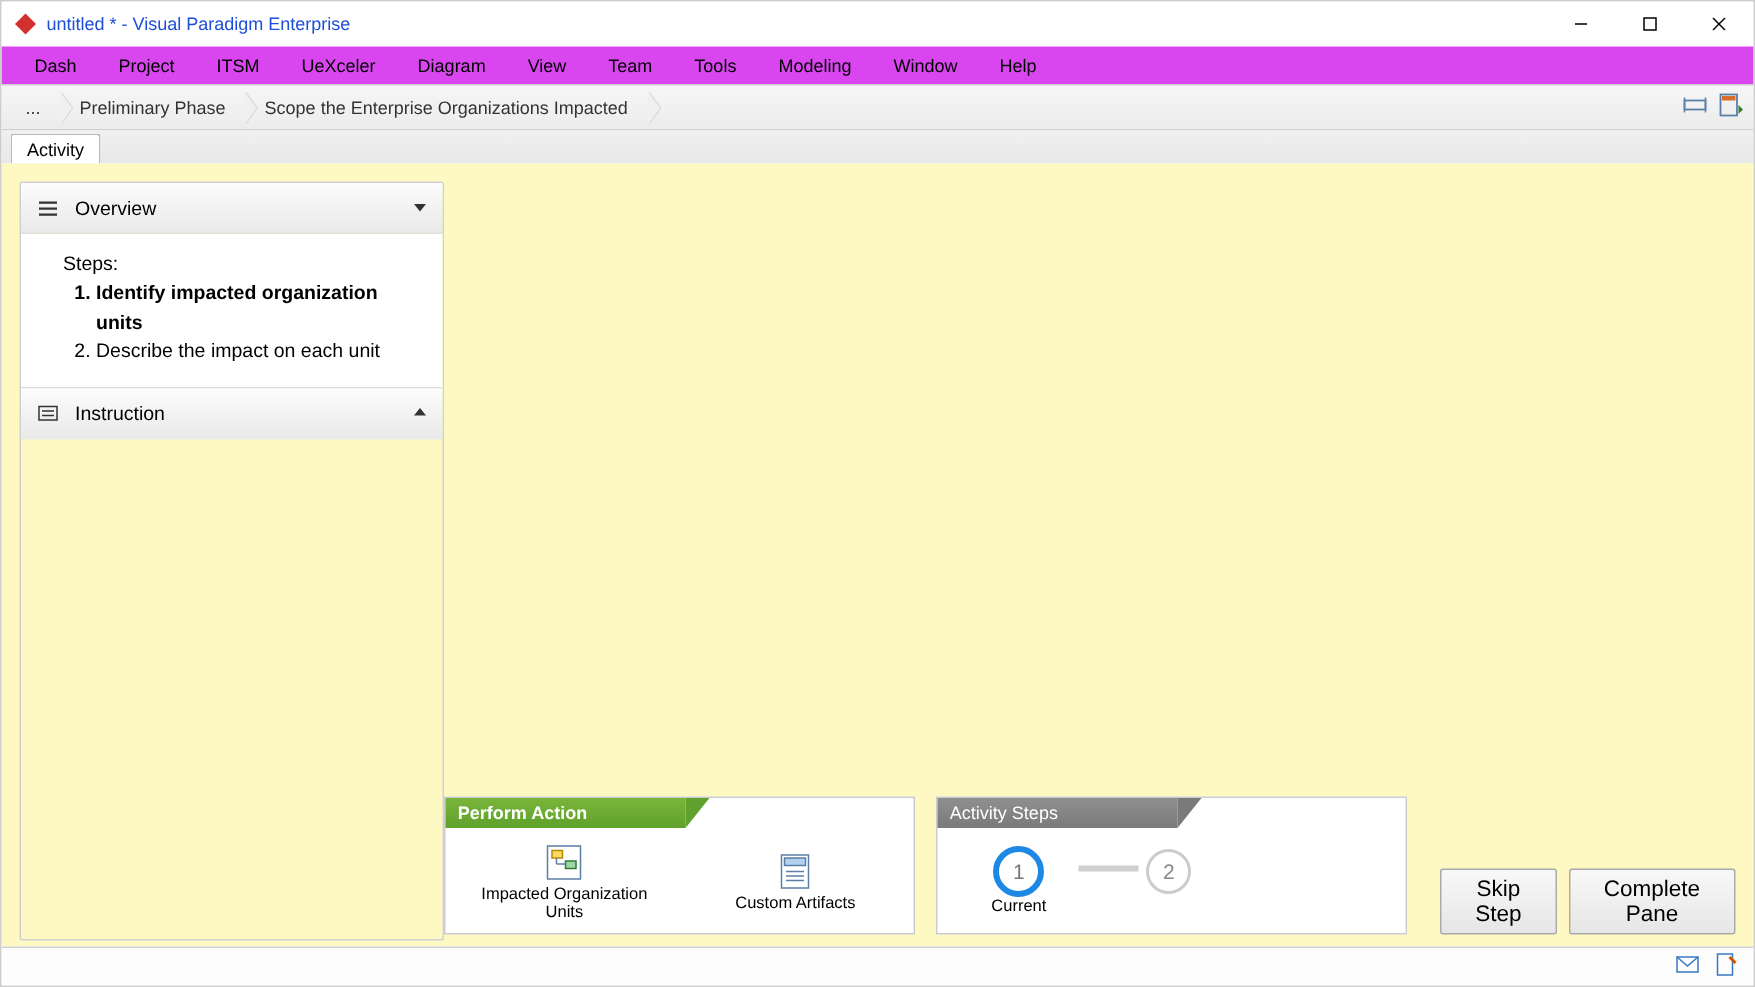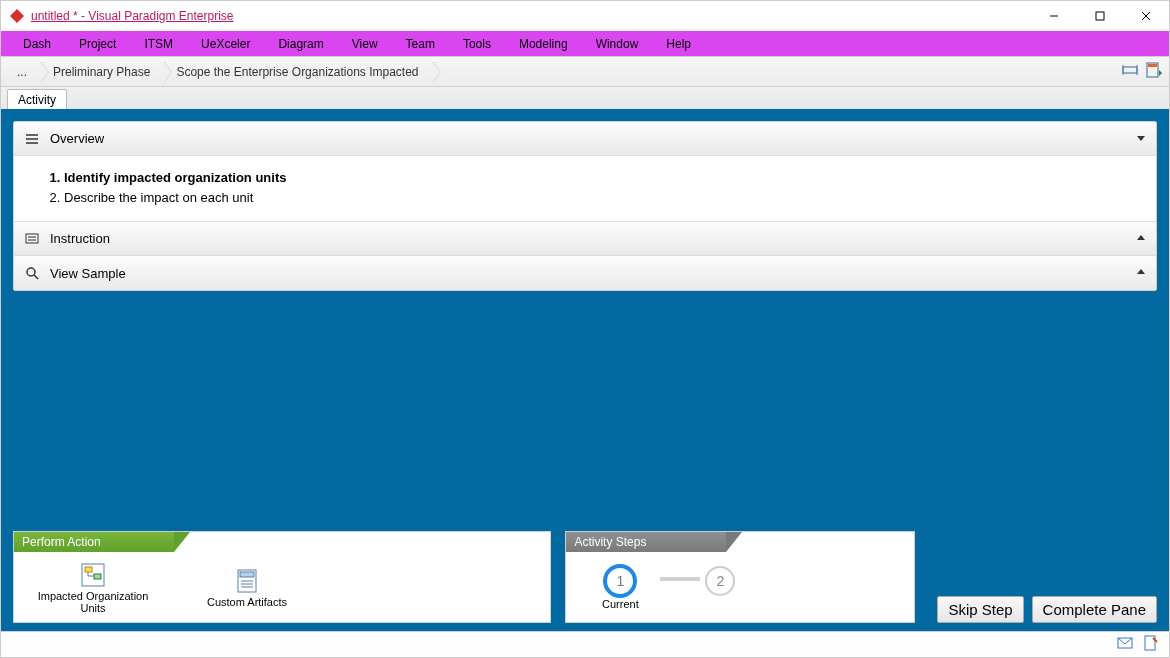--- a/index.html
+++ b/index.html
@@ -1,21 +1,21 @@
 <!DOCTYPE html>
 <html><head>
 <meta charset="utf-8">
 <style>
   * { box-sizing: border-box; margin: 0; padding: 0; font-family: "Segoe UI", Tahoma, sans-serif; }
   body { width: 1170px; height: 658px; background: #fff; color: #000; font-size: 12px; overflow: hidden; display: flex; flex-direction: column; border: 1px solid #ccc; }
   
   
   .titlebar { display: flex; align-items: center; height: 30px; padding-left: 8px; background: #fff; }
   .titlebar .app-icon { width: 16px; height: 16px; margin-right: 6px; }
-  .titlebar .title { font-size: 12px; color: #be185d; text-decoration: underline; }
+  .titlebar .title { font-size: 12px; color: #1d4ed8; }
   .titlebar .win-controls { margin-left: auto; display: flex; }
   .titlebar .win-controls div { width: 46px; height: 30px; display: flex; align-items: center; justify-content: center; }
 
   
   .menubar { display: flex; gap: 0; padding: 0 8px; height: 26px; align-items: center; border-bottom: 1px solid #d0d0d0; background: #d946ef; }
   .menubar .menu-item { padding: 4px 14px; font-size: 12px; cursor: default; }
 
   
   .crumb-row { display: flex; align-items: center; height: 30px; background: linear-gradient(#f6f6f6,#ececec); border-bottom: 1px solid #d0d0d0; padding-left: 6px; padding-right:6px; }
   .crumb { display: flex; align-items: center; }
@@ -23,38 +23,38 @@
   .crumb-seg::after { content:""; position:absolute; right:-6px; top:0; width:0; height:0; border-top:11px solid transparent; border-bottom:11px solid transparent; border-left:8px solid #d9d9d9; }
   .crumb-seg::before { content:""; position:absolute; right:-5px; top:0; width:0; height:0; border-top:11px solid transparent; border-bottom:11px solid transparent; border-left:8px solid #f0f0f0; z-index:1; }
   .crumb-icons { margin-left:auto; display:flex; gap:6px; }
   .crumb-icons svg { width:18px; height:18px; }
 
   
   .tab-row { display:flex; align-items:flex-end; height:22px; background: linear-gradient(#f0f0f0,#e8e8e8); padding-left:6px; }
   .tab { background:#fff; border:1px solid #bbb; border-bottom:none; padding:2px 10px; font-size:12px; height:20px; display:flex; align-items:center; border-top-left-radius:2px; border-top-right-radius:2px; }
 
   
-  .main { flex:1; background:#0369a1; padding:12px 12px 4px 12px; display:flex; flex-direction:column; }
+  .main { flex:1; background:#fef9c3; padding:12px 12px 4px 12px; display:flex; }
   .accordion { border:1px solid #d0d0d0; border-radius:2px; }
   .acc-header { display:flex; align-items:center; height:34px; padding:0 10px; background:linear-gradient(#fcfcfc,#e9e9e9); border-bottom:1px solid #ddd; cursor:default; }
   .acc-header:last-child { border-bottom:none; }
   .acc-header .acc-icon { width:16px; display:flex; justify-content:center; margin-right:10px; }
   .acc-header .acc-title { font-size:13px; }
   .acc-header .chevron { margin-left:auto; }
   .acc-body { background:#fff; padding:12px 28px 14px 28px; font-size:13px; border-bottom:1px solid #ddd; }
   .acc-body .steps-label { margin-bottom:2px; }
   .acc-body ol { padding-left: 22px; }
   .acc-body li { line-height: 1.5; }
   .acc-body li.bold { font-weight:bold; }
 
   
   .bottom { display:flex; gap:14px; margin-top:auto; padding-bottom:4px; }
   .panel { border:1px solid #ccc; background:#fff; display:flex; flex-direction:column; }
   .panel .panel-head { position:relative; height:20px; color:#fff; font-size:12px; display:flex; align-items:center; padding-left:8px; }
-  .head-green { background: linear-gradient(#7ab53a,#5fa12c); width:160px; }
+  .head-green { background: linear-gradient(#7ab53a,#5fa12c); width:160px;font-weight:bold; }
   .head-green::after { content:""; position:absolute; right:-16px; top:0; border-top:0 solid transparent; border-bottom:20px solid transparent; border-left:16px solid #5fa12c; }
   .head-gray { background: linear-gradient(#8f8f8f,#7a7a7a); width:160px; }
   .head-gray::after { content:""; position:absolute; right:-16px; top:0; border-top:0 solid transparent; border-bottom:20px solid transparent; border-left:16px solid #7a7a7a; }
   .panel-body { flex:1; display:flex; align-items:center; gap:24px; padding:8px 14px; }
   .action-item { display:flex; flex-direction:column; align-items:center; gap:0; width:130px; text-align:center; font-size:11px; cursor:default; }
   .action-item svg { width:30px; height:30px; }
 
   .steps-panel-body { flex:1; display:flex; align-items:center; padding:8px 14px; }
   .step-node { display:flex; flex-direction:column; align-items:center; width:80px; font-size:11px; }
   .circle { width:30px; height:30px; border-radius:50%; display:flex; align-items:center; justify-content:center; font-size:14px; color:#888; border:2px solid #ccc; background:#fff; }
@@ -145,52 +145,41 @@
             <line x1="1" y1="7" x2="13" y2="7" stroke="#333" stroke-width="1.5"></line>
             <line x1="1" y1="11" x2="13" y2="11" stroke="#333" stroke-width="1.5"></line>
           </svg>
         </span>
       <span class="acc-title">Overview</span>
       <span class="chevron"><svg width="10" height="10" viewBox="0 0 10 10">
             <polygon points="1,3 9,3 5,8" fill="#333"></polygon>
           </svg></span>
     </div>
     <div class="acc-body">
+      <div class="steps-label">Steps:</div>
       <ol>
         <li class="bold">Identify impacted organization units</li>
         <li>Describe the impact on each unit</li>
       </ol>
     </div>
 
     <div class="acc-header">
       <span class="acc-icon">
           <svg width="14" height="14" viewBox="0 0 14 14">
             <rect x="1" y="2" width="12" height="9" fill="none" stroke="#333"></rect>
             <line x1="3" y1="5" x2="11" y2="5" stroke="#333"></line>
             <line x1="3" y1="8" x2="11" y2="8" stroke="#333"></line>
           </svg>
         </span>
       <span class="acc-title">Instruction</span>
       <span class="chevron"><svg width="10" height="10" viewBox="0 0 10 10">
             <polygon points="1,7 9,7 5,2" fill="#333"></polygon>
           </svg></span>
     </div>
 
-    <div class="acc-header" style="border-bottom:none">
-      <span class="acc-icon">
-          <svg width="14" height="14" viewBox="0 0 14 14">
-            <circle cx="6" cy="6" r="4" fill="none" stroke="#333" stroke-width="1.5"></circle>
-            <line x1="9" y1="9" x2="13" y2="13" stroke="#333" stroke-width="1.5"></line>
-          </svg>
-        </span>
-      <span class="acc-title">View Sample</span>
-      <span class="chevron"><svg width="10" height="10" viewBox="0 0 10 10">
-            <polygon points="1,7 9,7 5,2" fill="#333"></polygon>
-          </svg></span>
-    </div>
   </div>
 
   <div class="bottom">
 
     <div class="panel" style="flex:1">
       <div class="panel-head head-green">Perform Action</div>
       <div class="panel-body">
         <div class="action-item">
           <svg viewBox="0 0 30 30">
               <rect x="4" y="4" width="22" height="22" fill="#fff" stroke="#5a7fa6"></rect>

